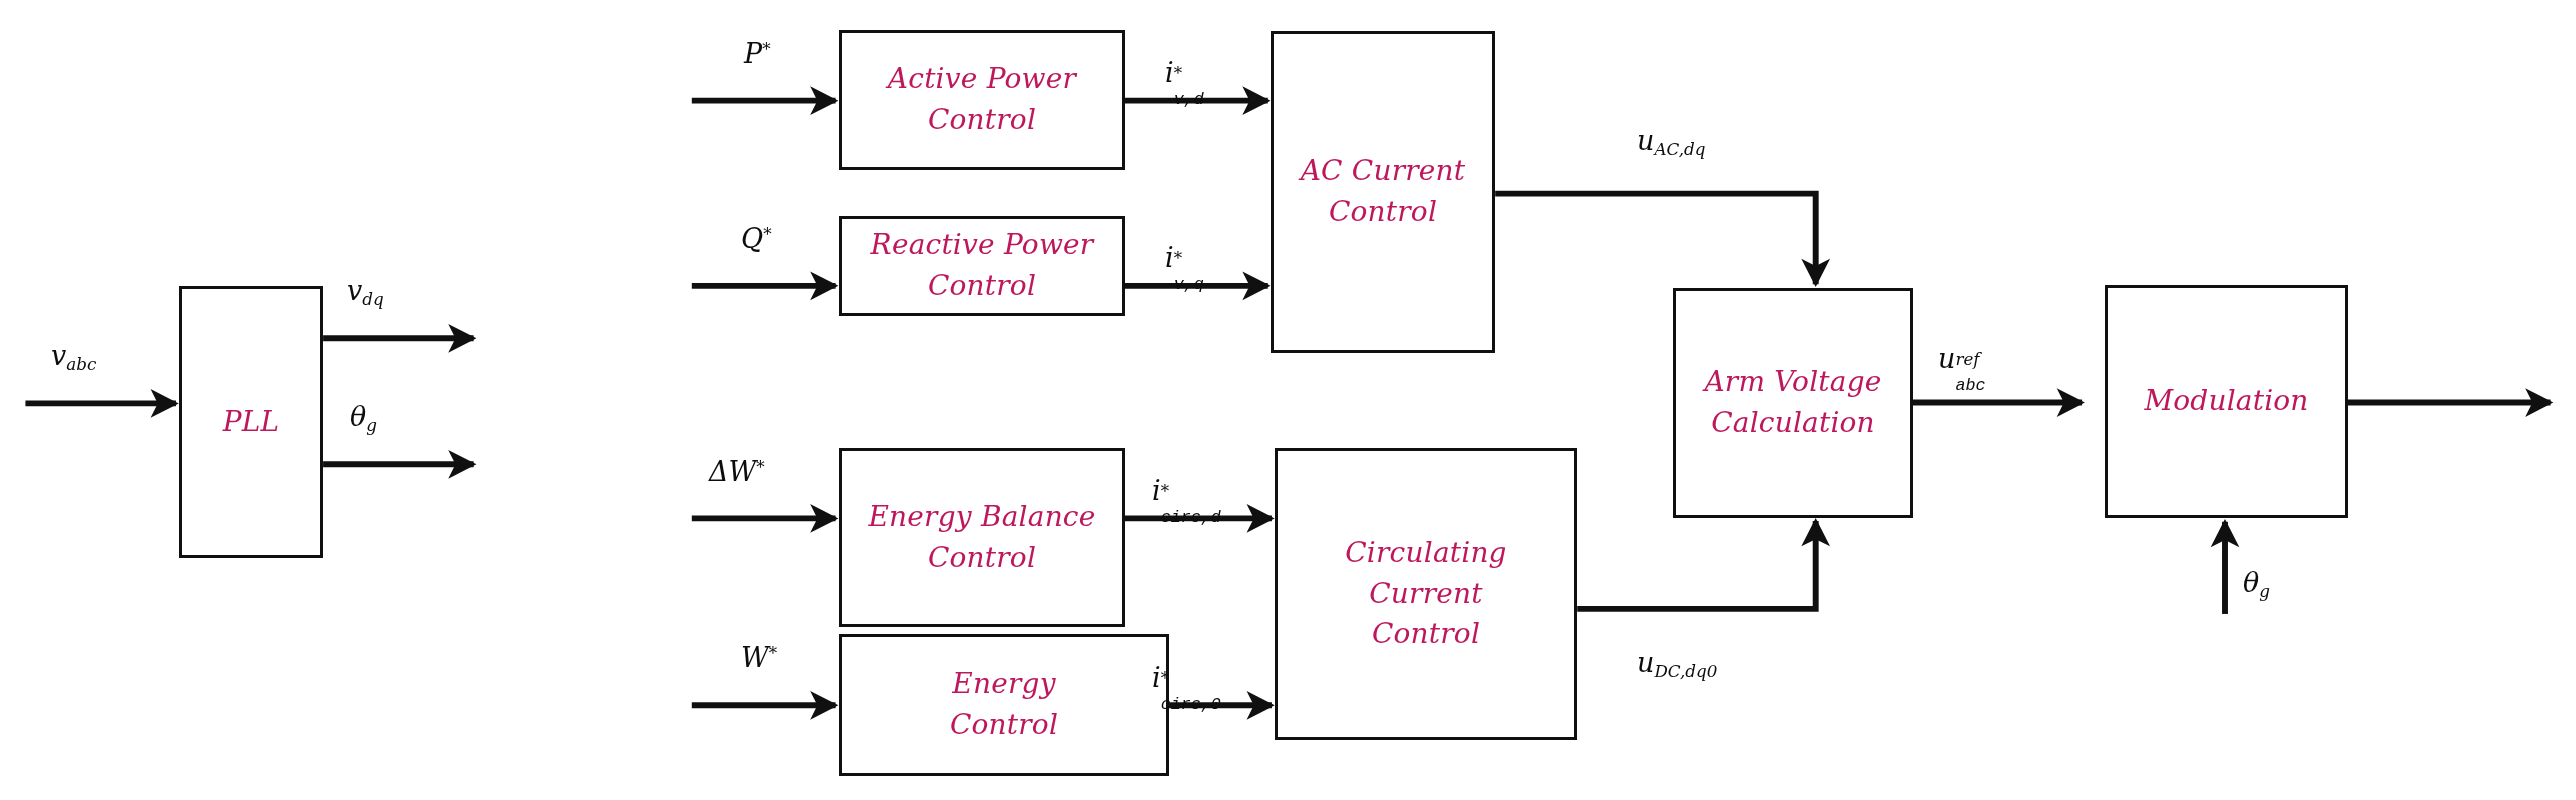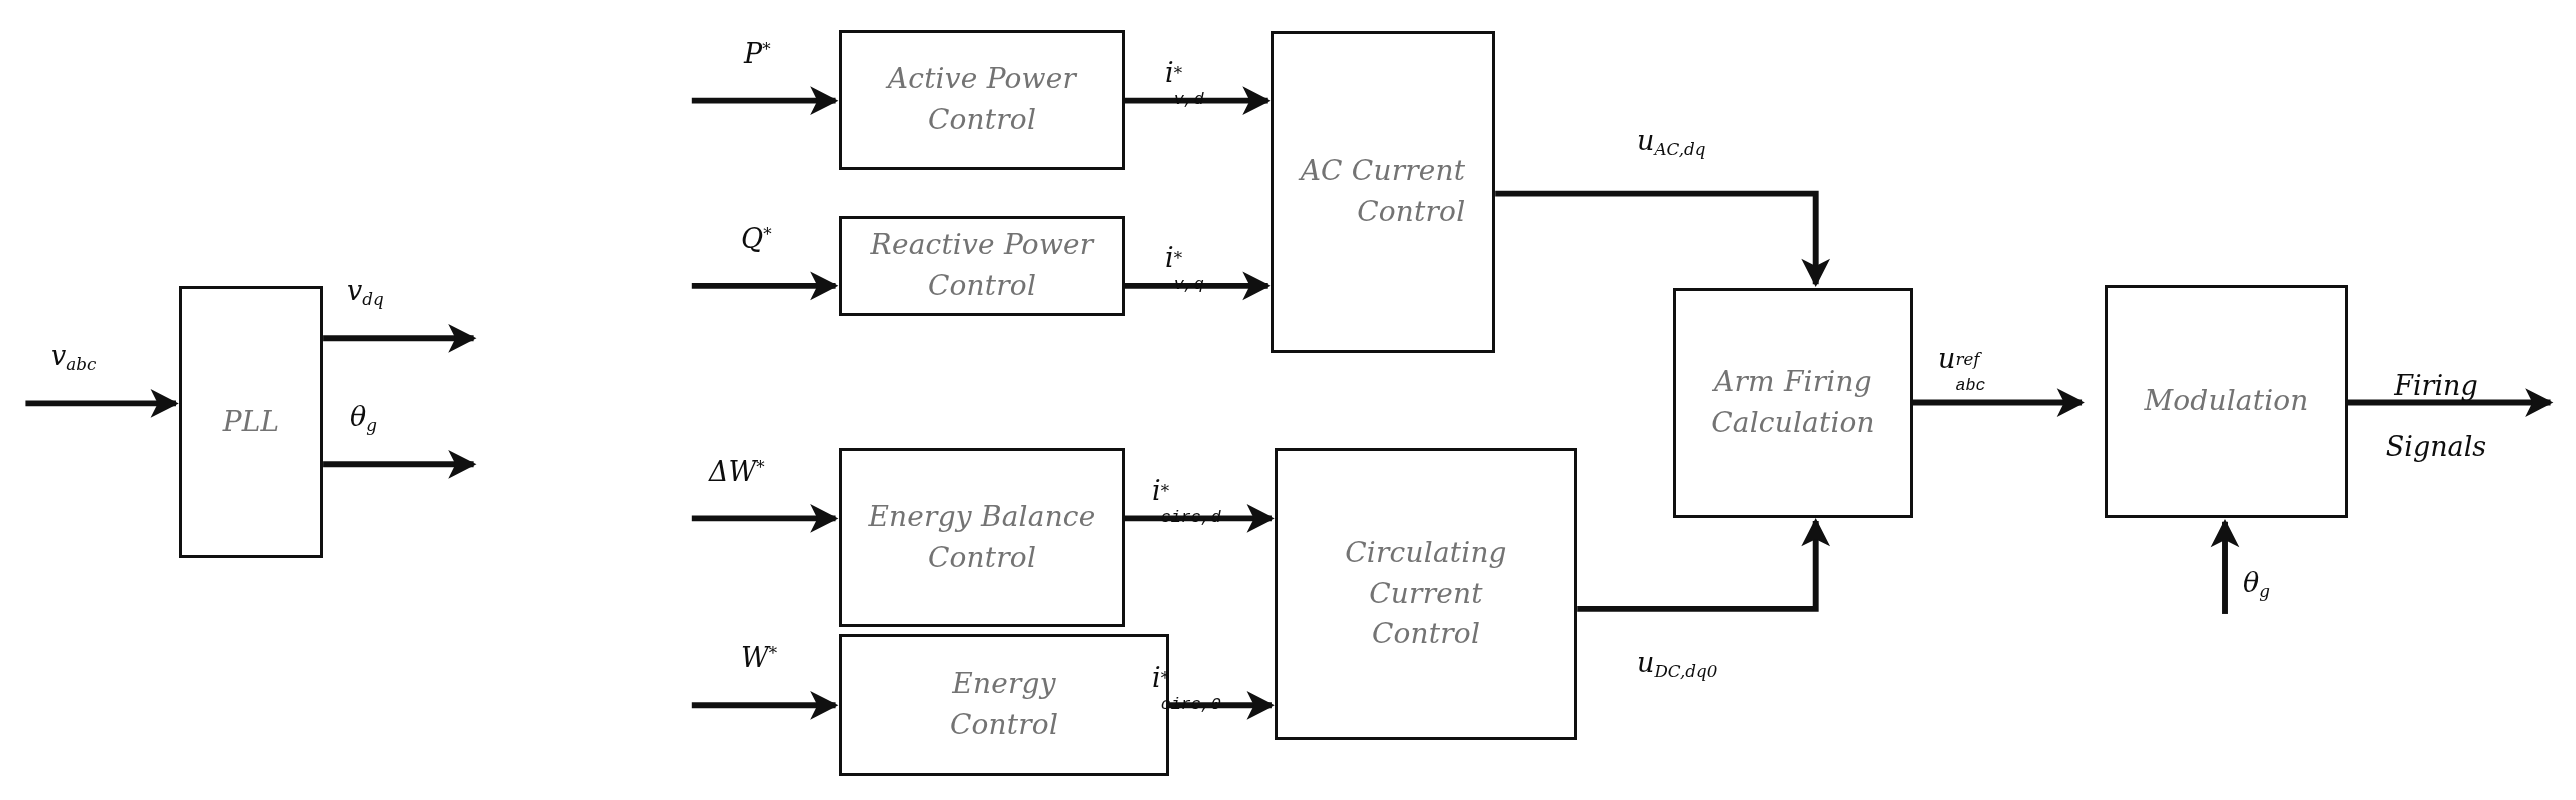--- a/index.html
+++ b/index.html
@@ -19,21 +19,21 @@
     box-sizing:border-box;
     display:flex;
     align-items:center;
     justify-content:center;
     text-align:center;
   }
   .blk .blktxt{
     font-style:italic;
     font-size:28px;
     line-height:1.45;
-    color:#737373;
+    color:#be185d;
     white-space:pre-line;
     letter-spacing:0.2px;
   }
   .lbl{
     position:absolute;
     font-style:italic;
     color:#0d0d0d;
     white-space:nowrap;
     font-size:27px;
     line-height:1;
@@ -117,33 +117,33 @@
   <div class="blk" style="left:839px;top:448px;width:286px;height:179px;">
     <span class="blktxt">Energy Balance
 Control</span>
   </div>
 
   <div class="blk" style="left:839px;top:634px;width:330px;height:142px;">
     <span class="blktxt">Energy
 Control</span>
   </div>
 
-  <div class="blk" style="left:1271px;top:31px;width:224px;height:322px;text-align:right;">
+  <div class="blk" style="left:1271px;top:31px;width:224px;height:322px;">
     <span class="blktxt">AC Current
 Control</span>
   </div>
 
   <div class="blk" style="left:1275px;top:448px;width:302px;height:292px;">
     <span class="blktxt">Circulating
 Current
 Control</span>
   </div>
 
   <div class="blk" style="left:1673px;top:288px;width:240px;height:230px;">
-    <span class="blktxt">Arm Firing
+    <span class="blktxt">Arm Voltage
 Calculation</span>
   </div>
 
   <div class="blk" style="left:2085px;top:285px;width:243px;height:233px;margin-left:20px;">
     <span class="blktxt">Modulation</span>
   </div>
 
   <div class="lbl" style="left:51px;top:342px;">
     <span>v</span><sub>abc</sub>
   </div>
@@ -197,19 +197,15 @@
   </div>
 
   <div class="lbl" style="left:1938px;top:345px;">
     <span>u</span><span class="stk"><span class="up">ref</span><span class="dn">abc</span></span>
   </div>
 
   <div class="lbl" style="left:2243px;top:569px;">
     <span>θ</span><sub>g</sub>
   </div>
 
-  <div class="lbl2" style="left:2360px;top:341px;width:152px;">
-    <span>Firing</span><br>
-    <span>Signals</span>
-  </div>
 
 </div>
 
 
 </body></html>

